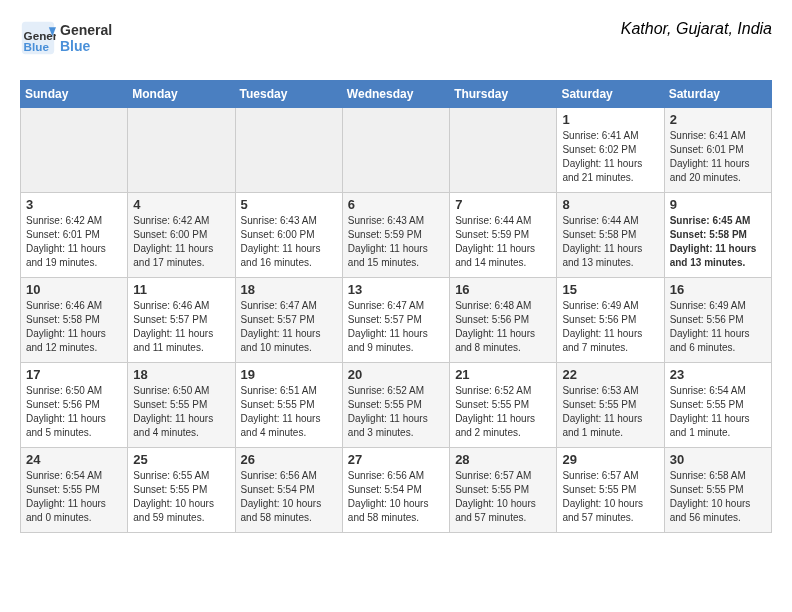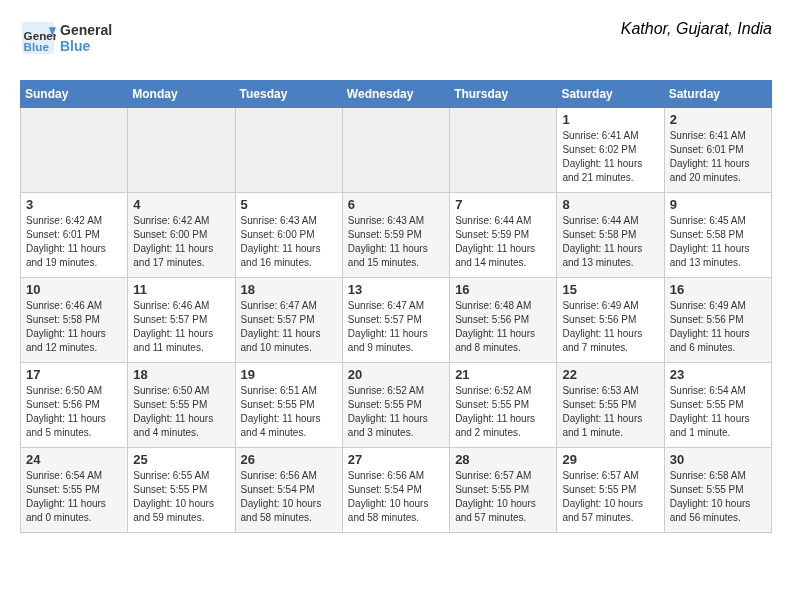--- a/index.html
+++ b/index.html
@@ -173,21 +173,21 @@
         </td>
         <td class="shaded">
           <span class="day-num">8</span>
           <div class="day-info" style="white-space: pre-line;">Sunrise: 6:44 AM
 Sunset: 5:58 PM
 Daylight: 11 hours
 and 13 minutes.</div>
         </td>
         <td>
           <span class="day-num">9</span>
-          <div class="day-info" style="white-space: pre-line;">Sunrise: 6:45 AM
+          <div class="day-info" style="white-space: pre-line; font-weight: bold;">Sunrise: 6:45 AM
 Sunset: 5:58 PM
 Daylight: 11 hours
 and 13 minutes.</div>
         </td>
       </tr>
       <tr>
         <td class="shaded">
           <span class="day-num">10</span>
           <div class="day-info" style="white-space: pre-line;">Sunrise: 6:46 AM
 Sunset: 5:58 PM

